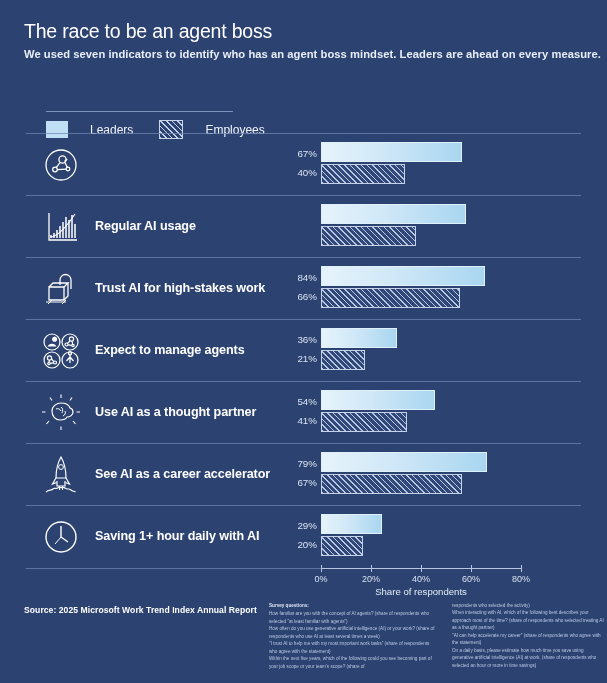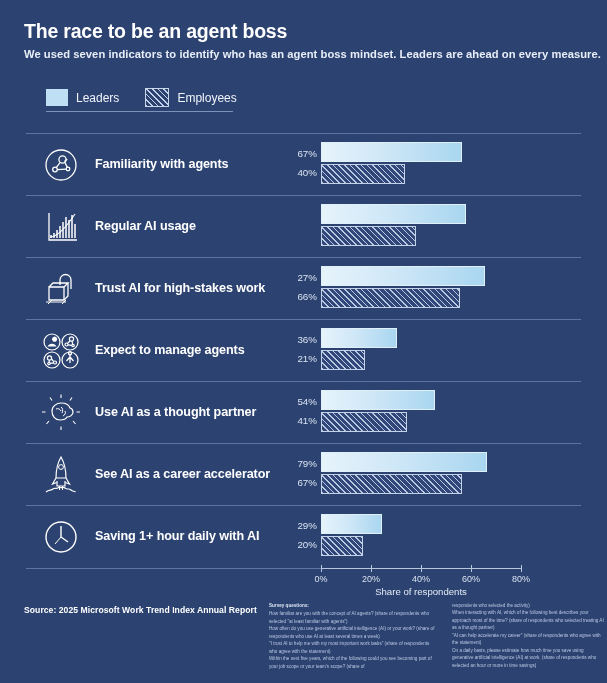--- a/index.html
+++ b/index.html
@@ -8,30 +8,30 @@
     background:#2c4270;
     font-family:"Liberation Sans", sans-serif;
     color:#ffffff;
     -webkit-font-smoothing:antialiased;
   }
   .page{position:relative;width:607px;height:683px;}
 
   
   .title{
     position:absolute;left:24px;top:20px;
-    font-size:19.5px;font-weight:bold;letter-spacing:-0.2px;color:#ffffff;text-align:right;
+    font-size:19.5px;font-weight:normal;letter-spacing:-0.2px;color:#ffffff;text-align:right;
   }
   .subtitle{
     position:absolute;left:24px;top:48px;
     font-size:11.2px;font-weight:700;color:#e8eef8;letter-spacing:0.05px;
   }
 
   
   .legend{position:absolute;left:46px;top:88px;display:flex;align-items:center;gap:26px;}
-  .legend-item{display:flex;align-items:center;gap:8px;}
+  .legend-item{display:flex;align-items:center;gap:22px;margin-top:32px;}
   .sw{width:22px;height:17px;display:block;}
   .sw-leaders{background:#bfe0f4;}
   .sw-emp{
     background:#2c4270;
     border:1px solid #c9d6ea;
     background-image:repeating-linear-gradient(45deg,#c3d2e8 0 1px,rgba(0,0,0,0) 1px 4px);
   }
   .legend-label{font-size:12px;color:#f1f5fb;}
   .legend-rule{
     position:absolute;left:46px;top:111px;width:187px;height:1px;
@@ -133,21 +133,20 @@
       <div class="icon">
         <svg width="40" height="40" viewBox="0 0 40 40" fill="none" stroke="#ffffff" stroke-width="1.3">
           <circle cx="20" cy="20" r="15"></circle>
           <circle cx="21.5" cy="14.5" r="3.6"></circle>
           <circle cx="14" cy="24.5" r="2.3"></circle>
           <circle cx="27" cy="24" r="1.8"></circle>
           <path d="M24 17.5 L26.4 22.6 M19 17.6 L15.4 22.4 M16.3 24.6 L25 24.2"></path>
           <path d="M23.4 16.5 l2.8 -2.4"></path>
         </svg>
       </div>
-      <div class="row-label">Familiarity with agents</div>
       <div class="vals">
         <div class="val leaders">67%</div>
         <div class="val emp">40%</div>
       </div>
       <div class="bars">
         <div class="bar bar-leaders" style="width:141px"></div>
         <div class="bar bar-emp" style="width:84px"></div>
       </div>
     </div>
 
@@ -173,21 +172,21 @@
         <svg width="42" height="40" viewBox="0 0 42 40" fill="none" stroke="#ffffff" stroke-width="1.3">
           <path d="M9 18 L24 18 L24 31 L9 31 Z"></path>
           <path d="M9 18 L13 14 L28 14 L24 18"></path>
           <path d="M24 31 L28 27 L28 14"></path>
           <path d="M20 16 L20 11 a5.5 5.5 0 0 1 11 0 L31 20"></path>
           <path d="M6 33 L26 33 M8 35 L12 31 M22 35 L26 31" stroke-width="1"></path>
         </svg>
       </div>
       <div class="row-label">Trust AI for high-stakes work</div>
       <div class="vals">
-        <div class="val leaders">27%</div>
+        <div class="val leaders">84%</div>
         <div class="val emp">66%</div>
       </div>
       <div class="bars">
         <div class="bar bar-leaders" style="width:164px"></div>
         <div class="bar bar-emp" style="width:139px"></div>
       </div>
     </div>
 
     <div class="row">
       <div class="row-sep"></div>

